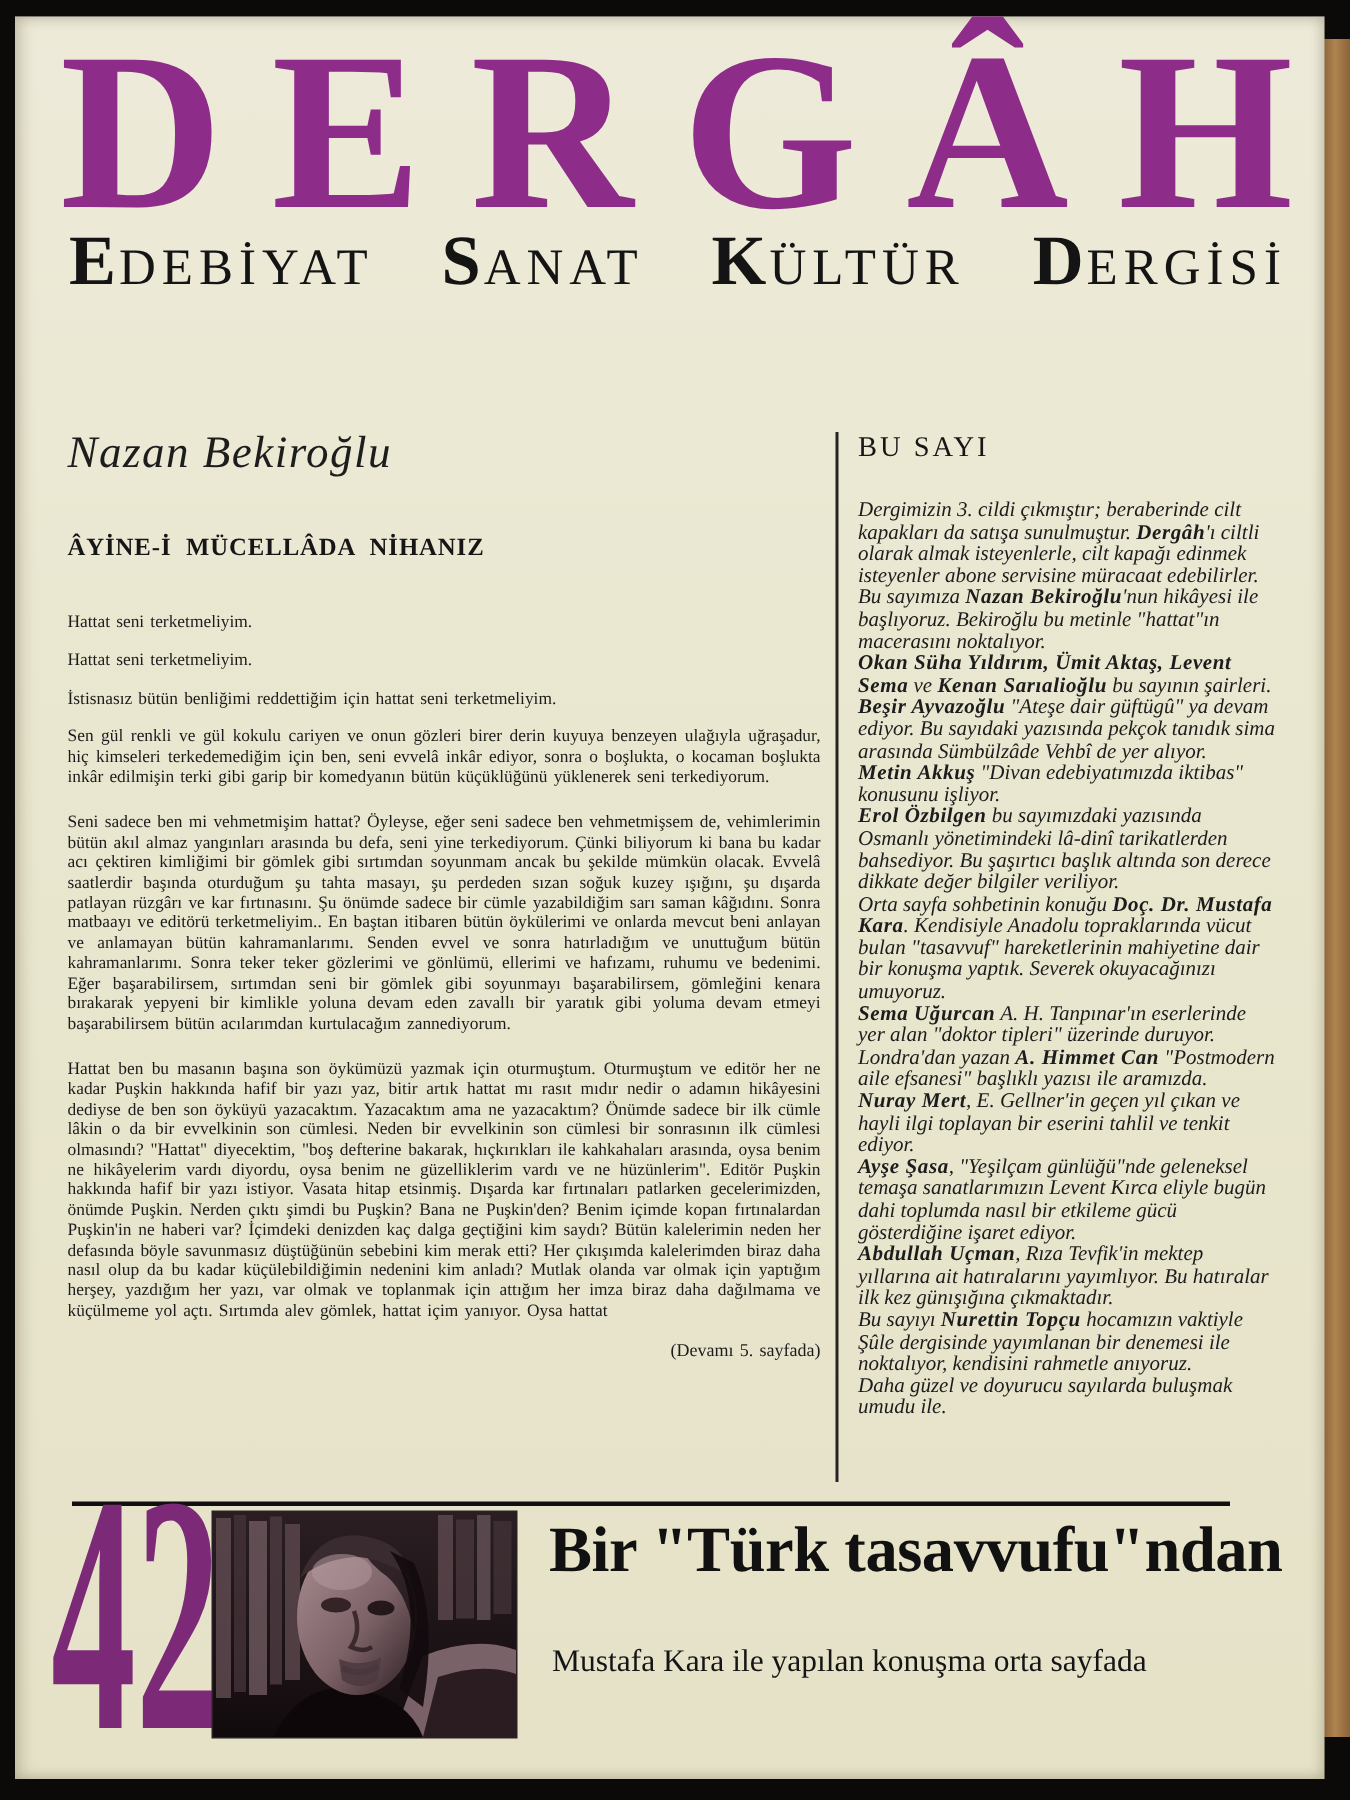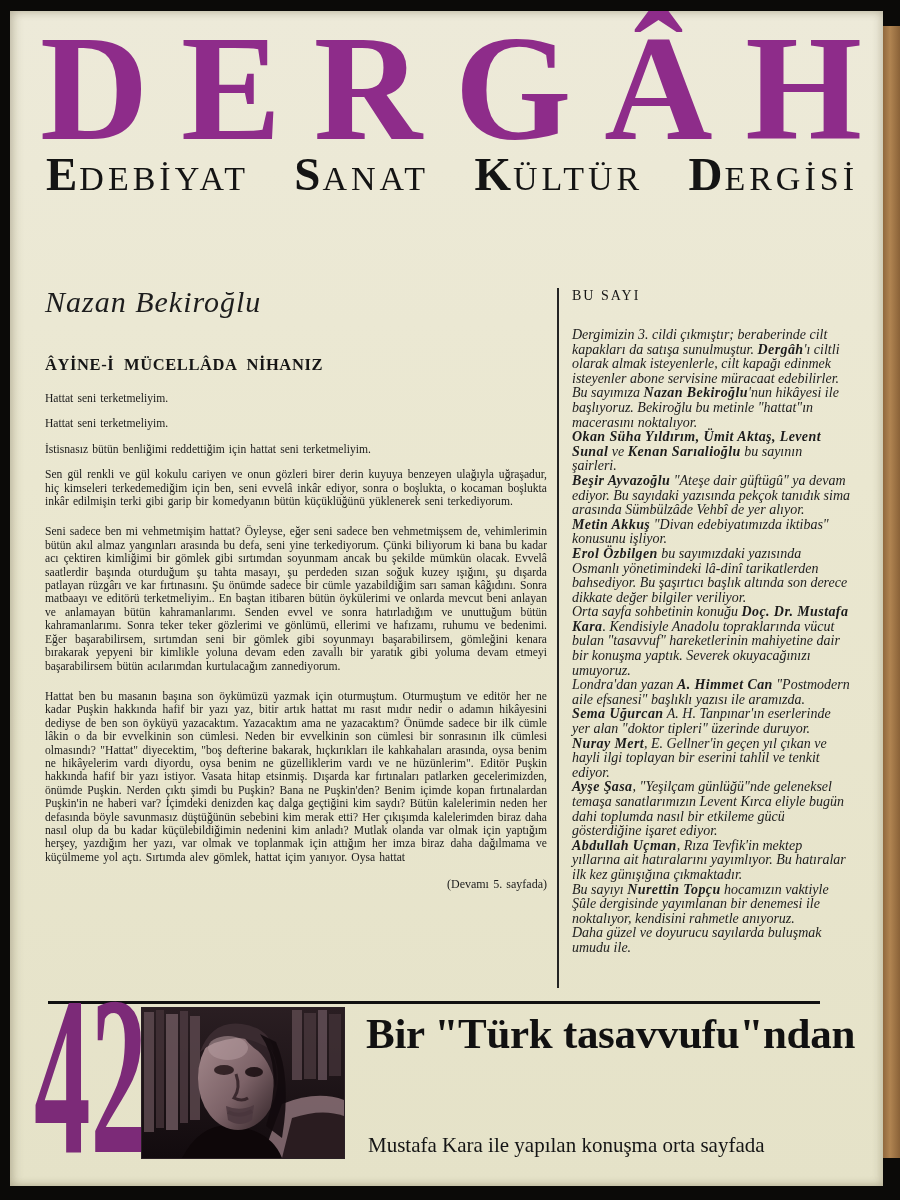--- a/index.html
+++ b/index.html
@@ -45,40 +45,40 @@
   
   .article{
     position:absolute;left:35px;top:274px;width:502px;color:var(--ink);
   }
   .author{
     margin:0;font-style:italic;font-weight:500;font-size:30px;letter-spacing:1px;color:#1d1d1d;
   }
   .article-title{
     margin:36px 0 0;font-size:16.5px;font-weight:bold;letter-spacing:.6px;word-spacing:5px;color:#161616;
   }
-  .article-body{margin-top:17px;}
+  .article-body{margin-top:33px;}
   .article-body p{
     margin:0;font-size:11.6px;line-height:13.4px;text-align:justify;word-spacing:1.2px;color:#1b1b1b;
   }
   .article-body p.intro{margin-bottom:12px;text-align:left;}
   .article-body p.para-first{margin-top:7px;}
   .article-body p.para{margin-top:17px;}
   .continuation{
     margin-top:14px !important;text-align:right !important;font-size:12px !important;
   }
   
   .divider{
     position:absolute;left:547px;top:277px;width:2px;height:700px;background:#242424;
   }
   
   .busayi{
     position:absolute;left:562px;top:277px;width:278px;color:#1b1b1b;
   }
   .busayi-header{
-    margin:0 0 24px;font-size:14px;font-weight:500;letter-spacing:2px;color:#161616;
+    margin:0 0 24px;font-size:19px;font-weight:500;letter-spacing:2px;color:#161616;
   }
   .busayi-entries p{
     margin:0;font-style:italic;font-size:14px;line-height:14.6px;text-align:left;color:#1c1c1c;
   }
   .busayi-entries b{font-weight:bold;letter-spacing:.4px;}
   
   .footer-rule{
     position:absolute;left:38px;top:990px;width:772px;height:3px;background:#101010;
   }
   .issue-number{
@@ -88,21 +88,21 @@
   }
   .portrait-photo{
     position:absolute;left:132px;top:997px;width:202px;height:150px;display:block;
     outline:1px solid #2a2026;
   }
   .headline{
     position:absolute;left:356px;top:998px;width:512px;
     font-size:43px;line-height:1.18;font-weight:bold;color:#111;letter-spacing:-.3px;
   }
   .subheadline{
-    position:absolute;left:358px;top:1122px;width:500px;
+    position:absolute;left:358px;top:1084px;width:500px;
     font-size:21px;color:#151515;
   }
 </style>
 </head>
 <body>
 
 <div class="wood-edge"></div>
 
 <div class="page">
 
@@ -148,27 +148,27 @@
       <p class="continuation">(Devamı 5. sayfada)</p>
     </div>
   </section>
 
   <div class="divider"></div>
 
   <aside class="busayi">
     <h3 class="busayi-header">BU SAYI</h3>
     <div class="busayi-entries" id="busayi-entries">
         <p><span>Dergimizin 3. cildi çıkmıştır; beraberinde cilt kapakları da satışa sunulmuştur. </span><b>Dergâh</b><span>'ı ciltli olarak almak isteyenlerle, cilt kapağı edinmek isteyenler abone servisine müracaat edebilirler. Bu sayımıza </span><b>Nazan Bekiroğlu</b><span>'nun hikâyesi ile başlıyoruz. Bekiroğlu bu metinle "hattat"ın macerasını noktalıyor.</span></p>
-        <p><b>Okan Süha Yıldırım, Ümit Aktaş, Levent Sunal</b><span> ve </span><b>Kenan Sarıalioğlu</b><span> bu sayının şairleri.</span></p>
+        <p><b>Okan Süha Yıldırım, Ümit Aktaş, Levent Sema</b><span> ve </span><b>Kenan Sarıalioğlu</b><span> bu sayının şairleri.</span></p>
         <p><b>Beşir Ayvazoğlu</b><span> "Ateşe dair güftügû" ya devam ediyor. Bu sayıdaki yazısında pekçok tanıdık sima arasında Sümbülzâde Vehbî de yer alıyor.</span></p>
         <p><b>Metin Akkuş</b><span> "Divan edebiyatımızda iktibas" konusunu işliyor.</span></p>
         <p><b>Erol Özbilgen</b><span> bu sayımızdaki yazısında Osmanlı yönetimindeki lâ-dinî tarikatlerden bahsediyor. Bu şaşırtıcı başlık altında son derece dikkate değer bilgiler veriliyor.</span></p>
         <p><span>Orta sayfa sohbetinin konuğu </span><b>Doç. Dr. Mustafa Kara</b><span>. Kendisiyle Anadolu topraklarında vücut bulan "tasavvuf" hareketlerinin mahiyetine dair bir konuşma yaptık. Severek okuyacağınızı umuyoruz.</span></p>
+        <p><b>Sema Uğurcan</b><span> A. H. Tanpınar'ın eserlerinde yer alan "doktor tipleri" üzerinde duruyor.</span></p>
         <p><span>Londra'dan yazan </span><b>A. Himmet Can</b><span> "Postmodern aile efsanesi" başlıklı yazısı ile aramızda.</span></p>
-        <p><b>Sema Uğurcan</b><span> A. H. Tanpınar'ın eserlerinde yer alan "doktor tipleri" üzerinde duruyor.</span></p>
         <p><b>Nuray Mert</b><span>, E. Gellner'in geçen yıl çıkan ve hayli ilgi toplayan bir eserini tahlil ve tenkit ediyor.</span></p>
         <p><b>Ayşe Şasa</b><span>, "Yeşilçam günlüğü"nde geleneksel temaşa sanatlarımızın Levent Kırca eliyle bugün dahi toplumda nasıl bir etkileme gücü gösterdiğine işaret ediyor.</span></p>
         <p><b>Abdullah Uçman</b><span>, Rıza Tevfik'in mektep yıllarına ait hatıralarını yayımlıyor. Bu hatıralar ilk kez günışığına çıkmaktadır.</span></p>
         <p><span>Bu sayıyı </span><b>Nurettin Topçu</b><span> hocamızın vaktiyle Şûle dergisinde yayımlanan bir denemesi ile noktalıyor, kendisini rahmetle anıyoruz.</span></p>
         <p><span>Daha güzel ve doyurucu sayılarda buluşmak umudu ile.</span></p>
       </div>
   </aside>
 
   <footer>
     <div class="footer-rule"></div>

